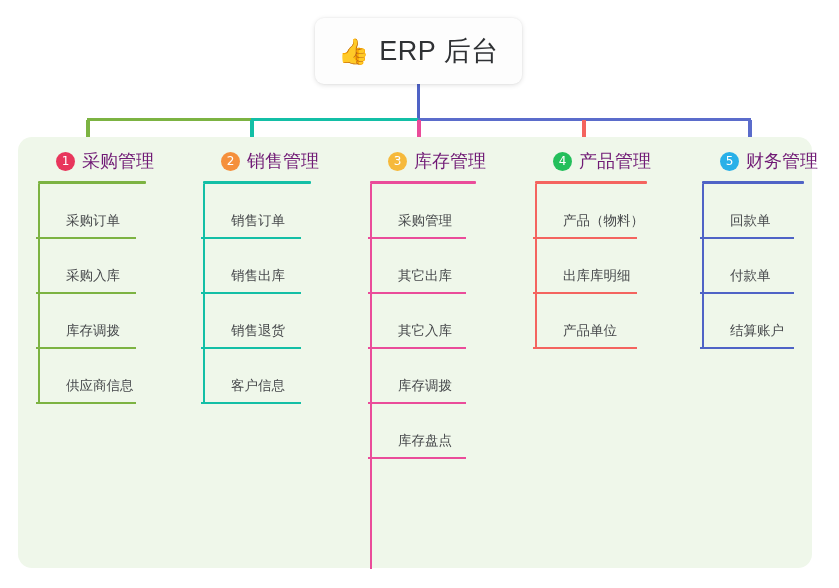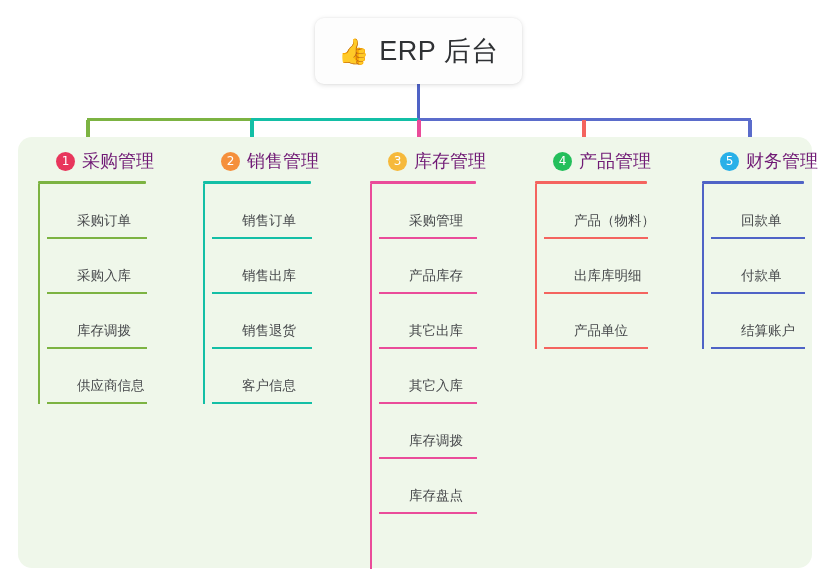--- a/index.html
+++ b/index.html
@@ -104,21 +104,21 @@
   }
   .head-rule {
     height: 3px;
     margin-top: 7px;
     border-radius: 1px;
   }
 
   
   .leaves {
     position: relative;
-    padding-left: 39px;
+    padding-left: 28px;
   }
   .spine {
     position: absolute;
     left: 0px;
     top: 0px;
     width: 2px;
   }
   .leaf {
     position: relative;
     height: 55px;
@@ -221,24 +221,20 @@
           <span class="col-title">库存管理</span>
         </div>
         <div class="head-rule" style="background: rgb(234, 76, 154); width: 106px;"></div>
         <div class="leaves">
           <div class="spine" style="background: rgb(234, 76, 154); height: 385px;"></div>
           <div class="leaf">
             <span class="leaf-label">采购管理</span>
             <div class="leaf-rule" style="background: rgb(234, 76, 154); width: 98px;"></div>
           </div>
           <div class="leaf">
-            <span class="leaf-label">产品库存</span>
-            <div class="leaf-rule" style="background: rgb(234, 76, 154); width: 98px;"></div>
-          </div>
-          <div class="leaf">
             <span class="leaf-label">其它出库</span>
             <div class="leaf-rule" style="background: rgb(234, 76, 154); width: 98px;"></div>
           </div>
           <div class="leaf">
             <span class="leaf-label">其它入库</span>
             <div class="leaf-rule" style="background: rgb(234, 76, 154); width: 98px;"></div>
           </div>
           <div class="leaf">
             <span class="leaf-label">库存调拨</span>
             <div class="leaf-rule" style="background: rgb(234, 76, 154); width: 98px;"></div>

